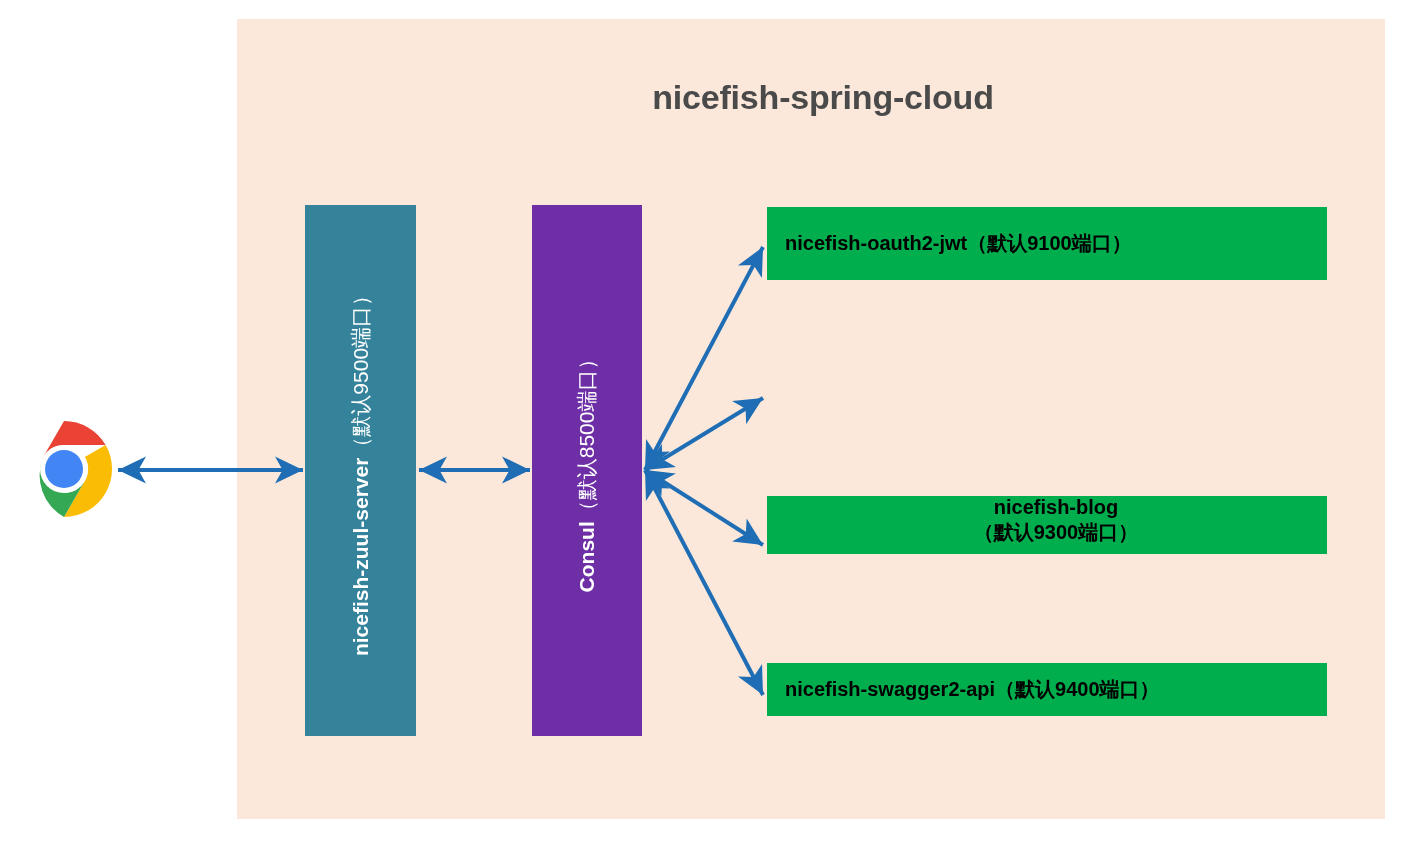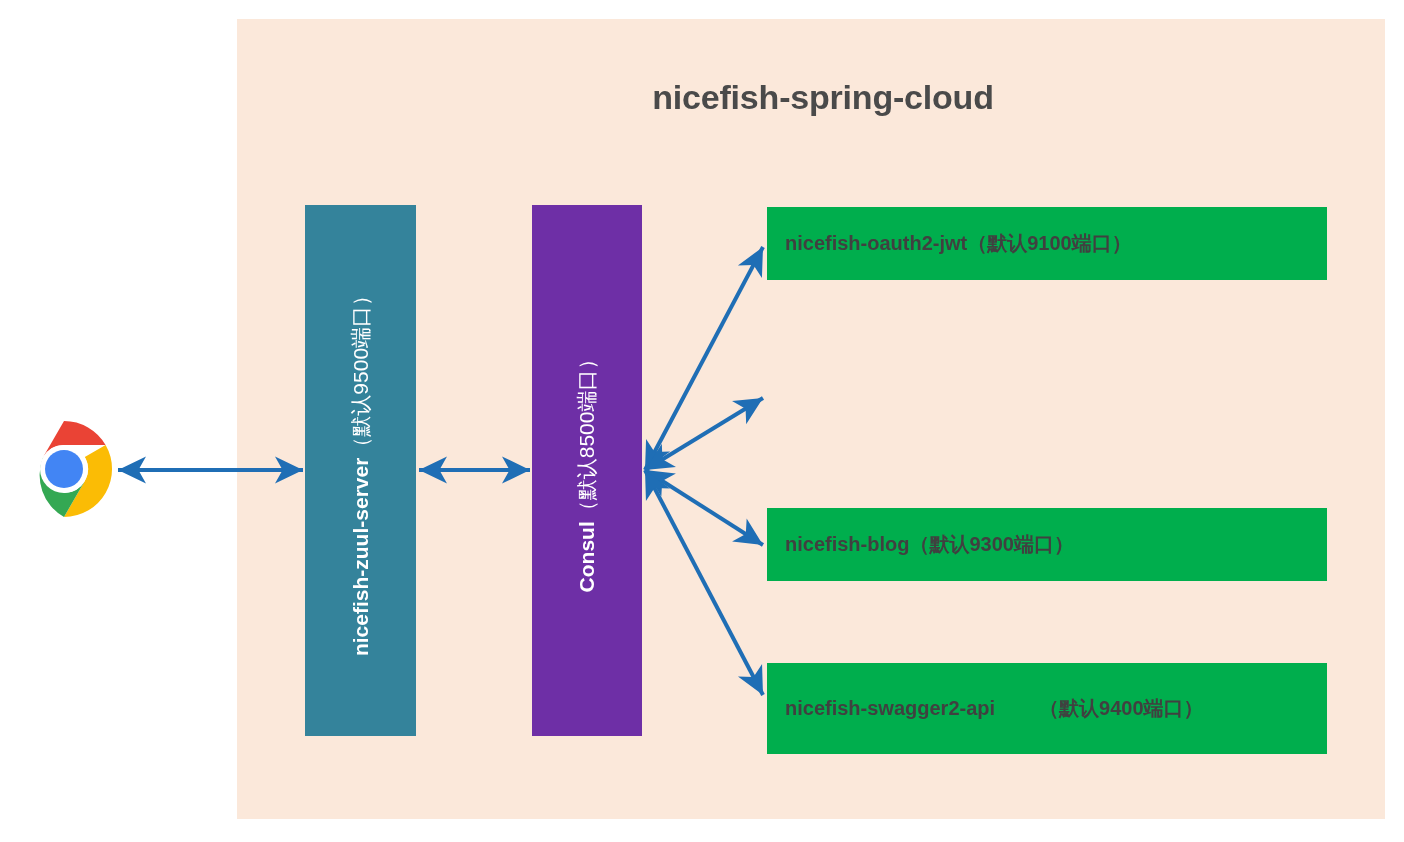--- a/index.html
+++ b/index.html
@@ -53,33 +53,33 @@
   #consul-box{left:532px;width:110px;background:#6e2fa6;}
 
   
   .svc{
     position:absolute;
     left:767px;
     width:560px;
     background:#00ae4d;
     display:flex;
     align-items:center;
-    color:#404040;
+    color:#000000;
     font-size:20px;
     box-sizing:border-box;
     padding-left:18px;
     white-space:nowrap;
   }
   .svc .latin{font-weight:bold;}
   .svc .cjk{font-weight:bold;}
 
   #svc-0{top:207px;height:73px;}
   #svc-1{top:359px;height:73px;}
-  #svc-2{top:508px;height:73px;}
-  #svc-3{top:663px;height:91px;gap:44px;}
+  #svc-2{top:496px;height:58px;flex-direction:column;}
+  #svc-3{top:663px;height:53px;}
 
   
   #chrome{
     position:absolute;
     left:14px;top:419px;
     width:100px;height:100px;
   }
 
   
   #arrows{

